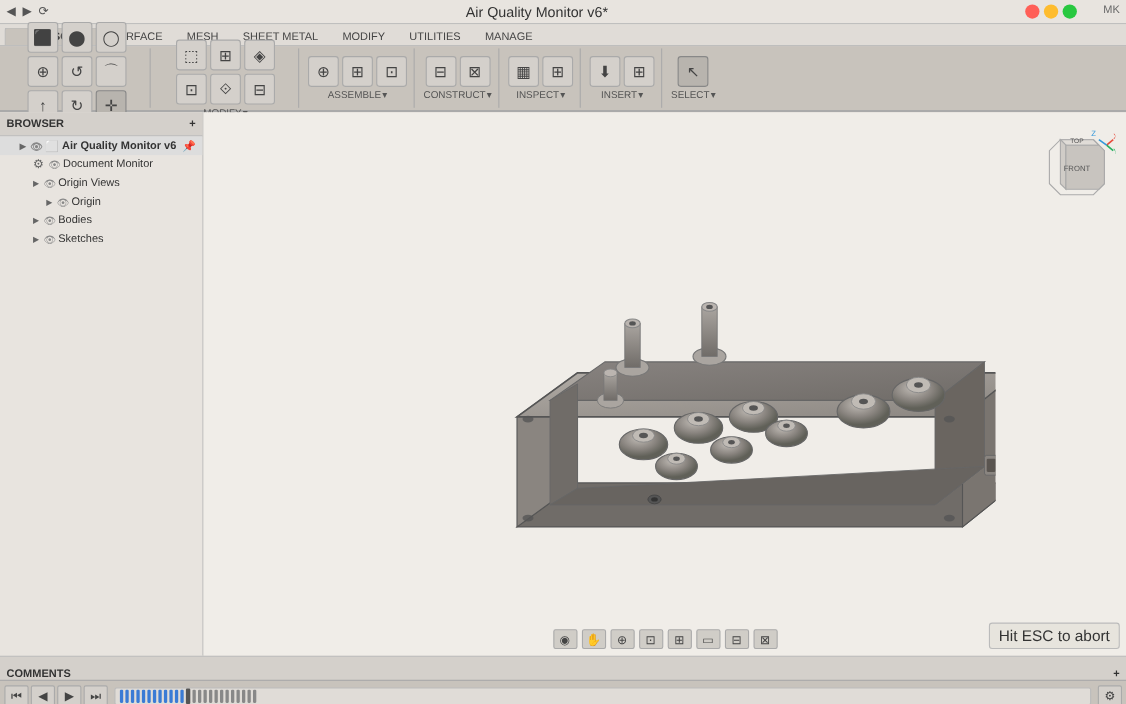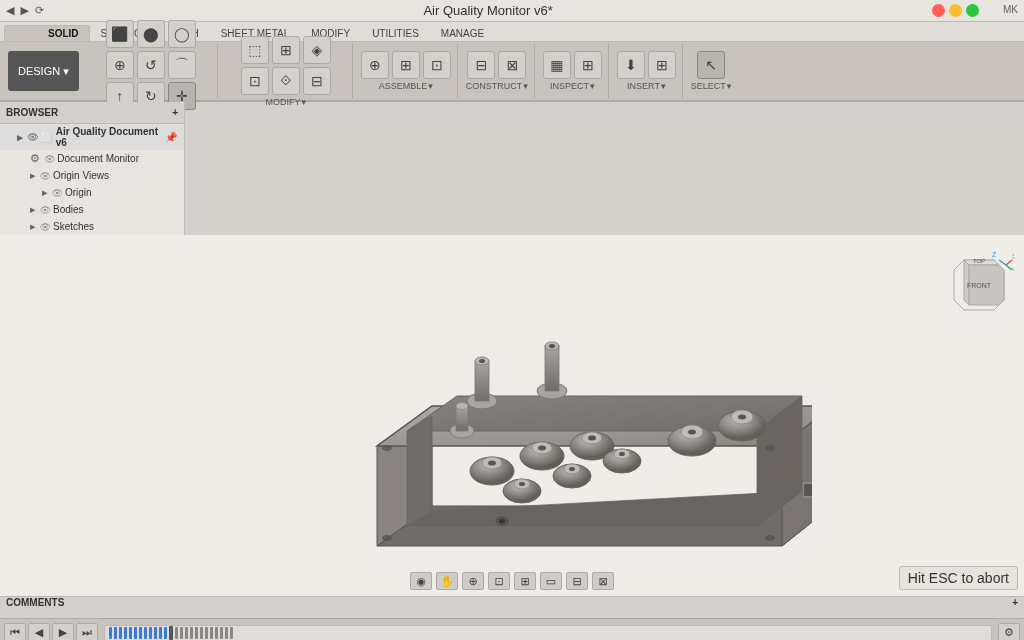--- a/index.html
+++ b/index.html
@@ -114,21 +114,20 @@
       align-items: center;
       gap: 3px;
       height: 40px;
       margin: auto 4px;
     }
 
     
     #main {
       display: flex;
       height: calc(640px - 22px - 20px - 60px - 22px - 22px);
-      flex-direction: column;
       
     }
 
     
     #sidebar {
       width: 185px;
       background: #e8e4df;
       border-right: 1px solid #bbb;
       display: flex;
       flex-direction: column;
@@ -218,21 +217,21 @@
       padding: 3px 8px;
       font-size: 14px;
       color: #333;
     }
 
     
     #comments-bar {
       height: 22px;
       background: #d4d0cb;
       display: flex;
-      align-items: flex-start;
+      align-items: flex-end;
       justify-content: space-between;
       padding: 0 6px;
       border-top: 1px solid #bbb;
       font-size: 10px;
       color: #333;
       font-weight: bold;
     }
 
     
     #bottom-toolbar {
@@ -308,23 +307,20 @@
   <div class="menu-tab active">SOLID</div>
   <div class="menu-tab">SURFACE</div>
   <div class="menu-tab">MESH</div>
   <div class="menu-tab">SHEET METAL</div>
   <div class="menu-tab">MODIFY</div>
   <div class="menu-tab">UTILITIES</div>
   <div class="menu-tab">MANAGE</div>
 </div>
 
 <div id="toolbar">
-  <div id="design-btn">
-    <span>DESIGN ▾</span>
-  </div>
 
   <div class="toolbar-group">
     <div class="toolbar-icons">
       <button class="tool-btn">⬛</button>
       <button class="tool-btn">⬤</button>
       <button class="tool-btn">◯</button>
       <button class="tool-btn">⊕</button>
       <button class="tool-btn">↺</button>
       <button class="tool-btn">⌒</button>
       <button class="tool-btn">↑</button>
@@ -414,21 +410,21 @@
     <div id="browser-header">
       <span>BROWSER</span>
       <span style="cursor:pointer;">+</span>
     </div>
 
     <div class="browser-item" style="font-weight:bold; background:#ddd;">
       <span class="indent"></span>
       <span class="icon">▸</span>
       <span class="eye">👁</span>
       <span style="margin-right:3px;">⬜</span>
-      <span>Air Quality Document v6</span>
+      <span>Air Quality Monitor v6</span>
       <span style="margin-left:auto; font-size:10px;">📌</span>
     </div>
     <div class="browser-item">
       <span class="indent"></span>
       <span class="indent"></span>
       <span class="icon">⚙</span>
       <span class="eye">👁</span>
       <span>Document Monitor</span>
     </div>
     <div class="browser-item">

